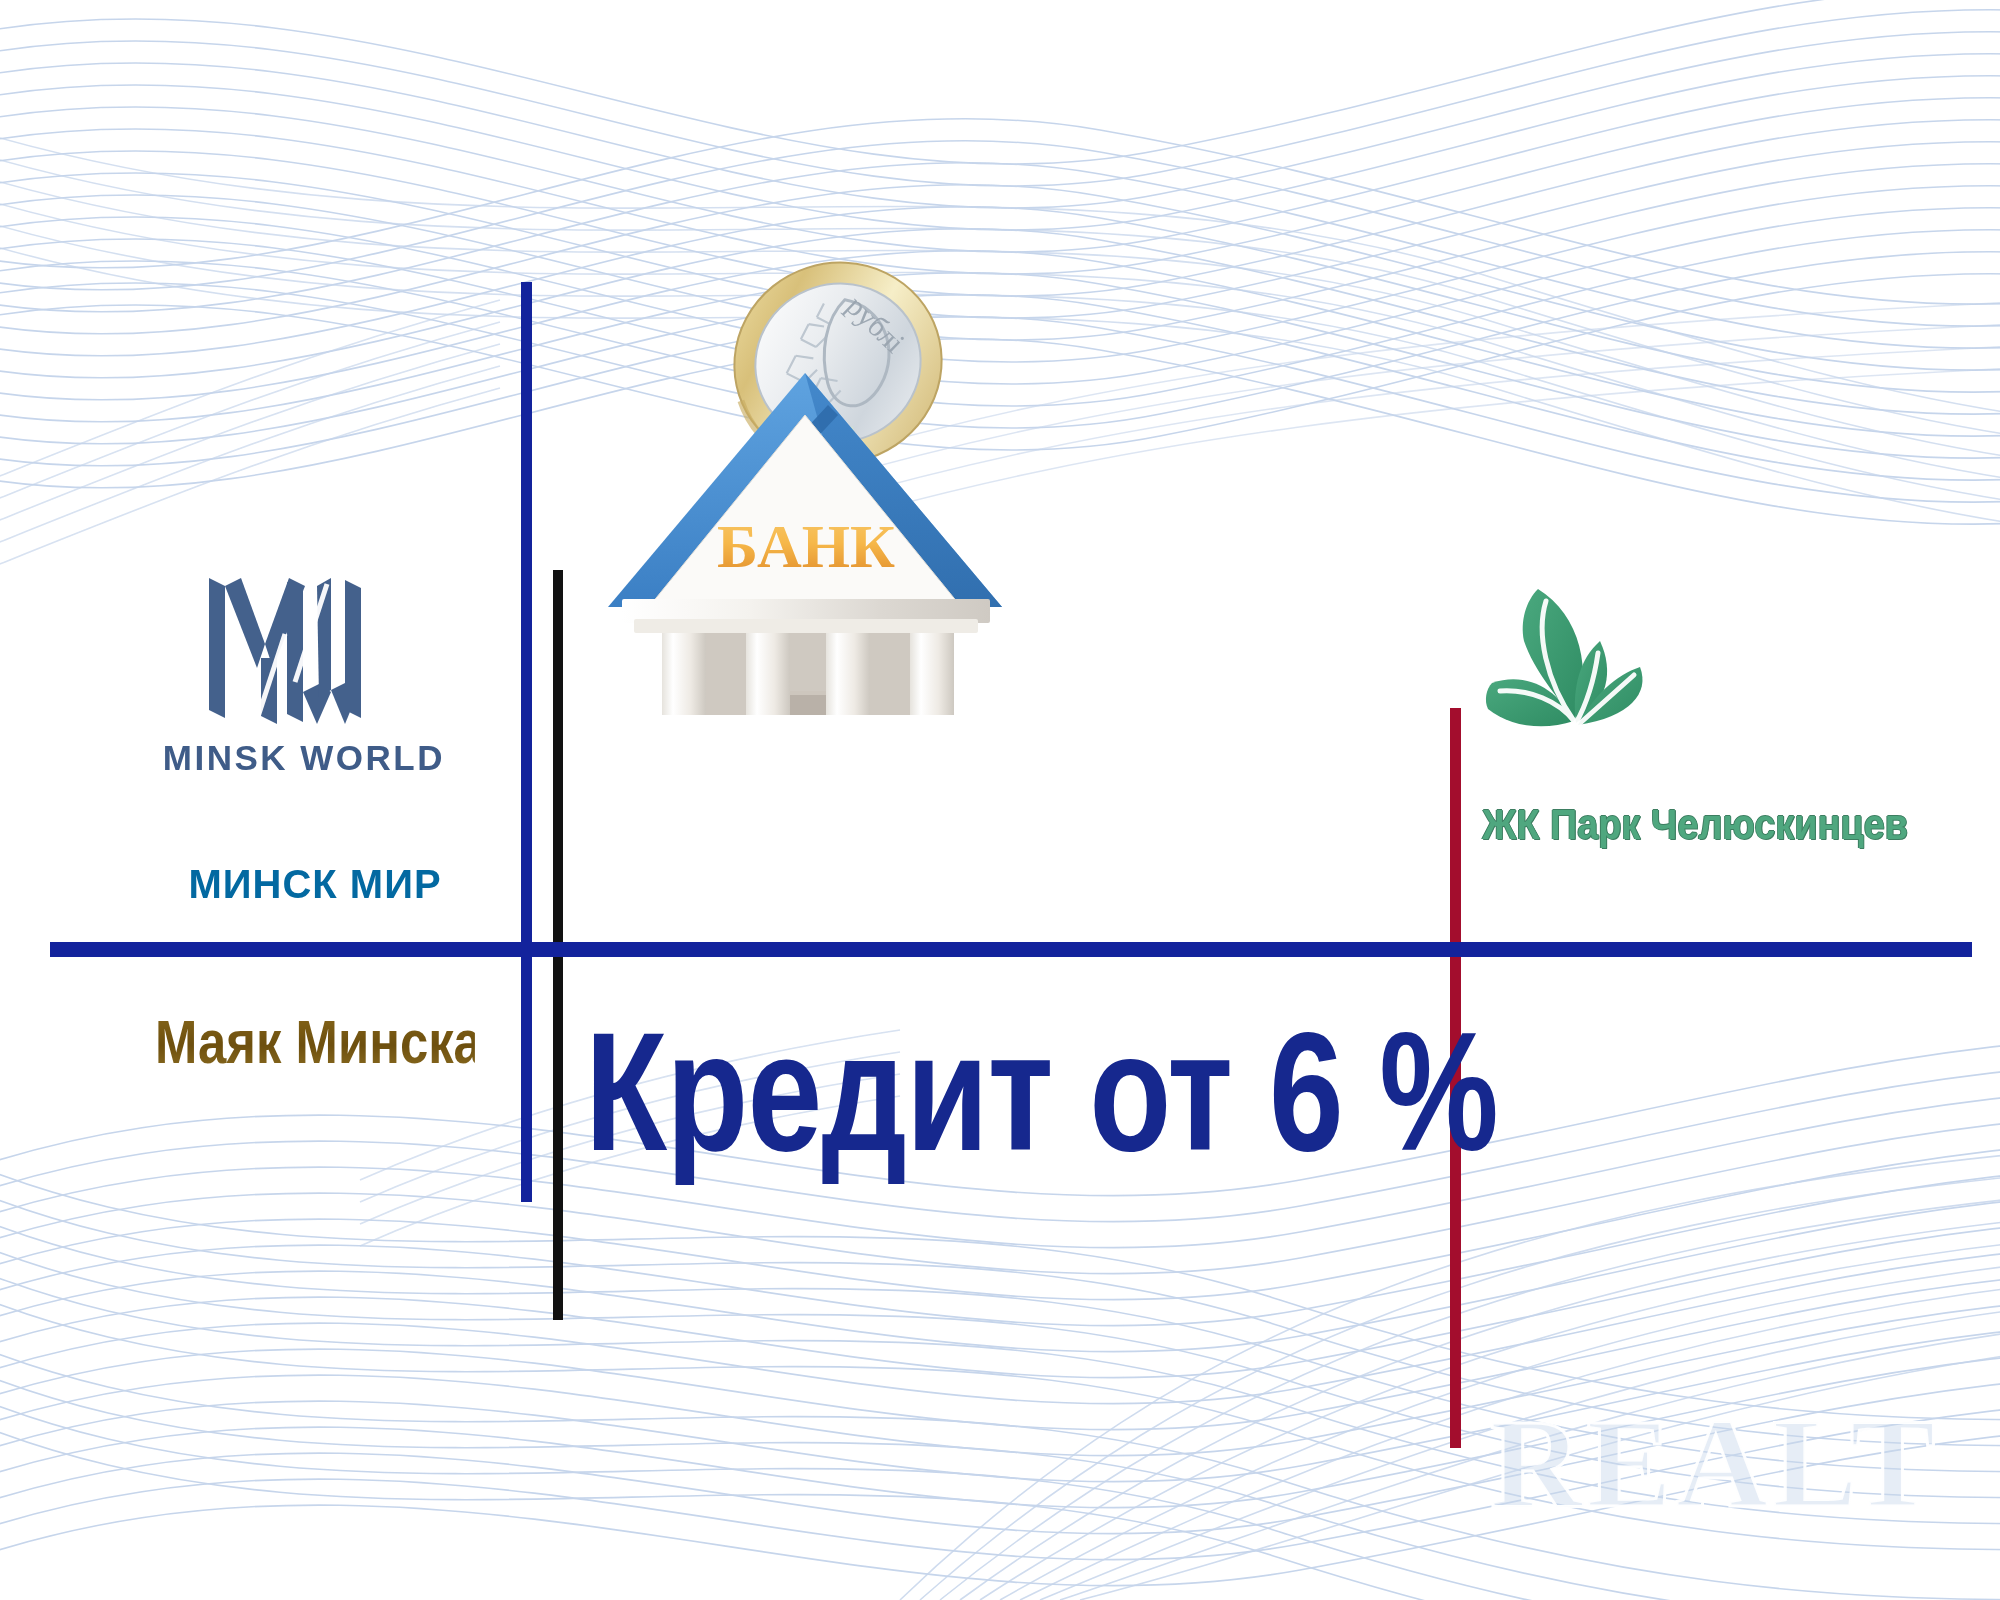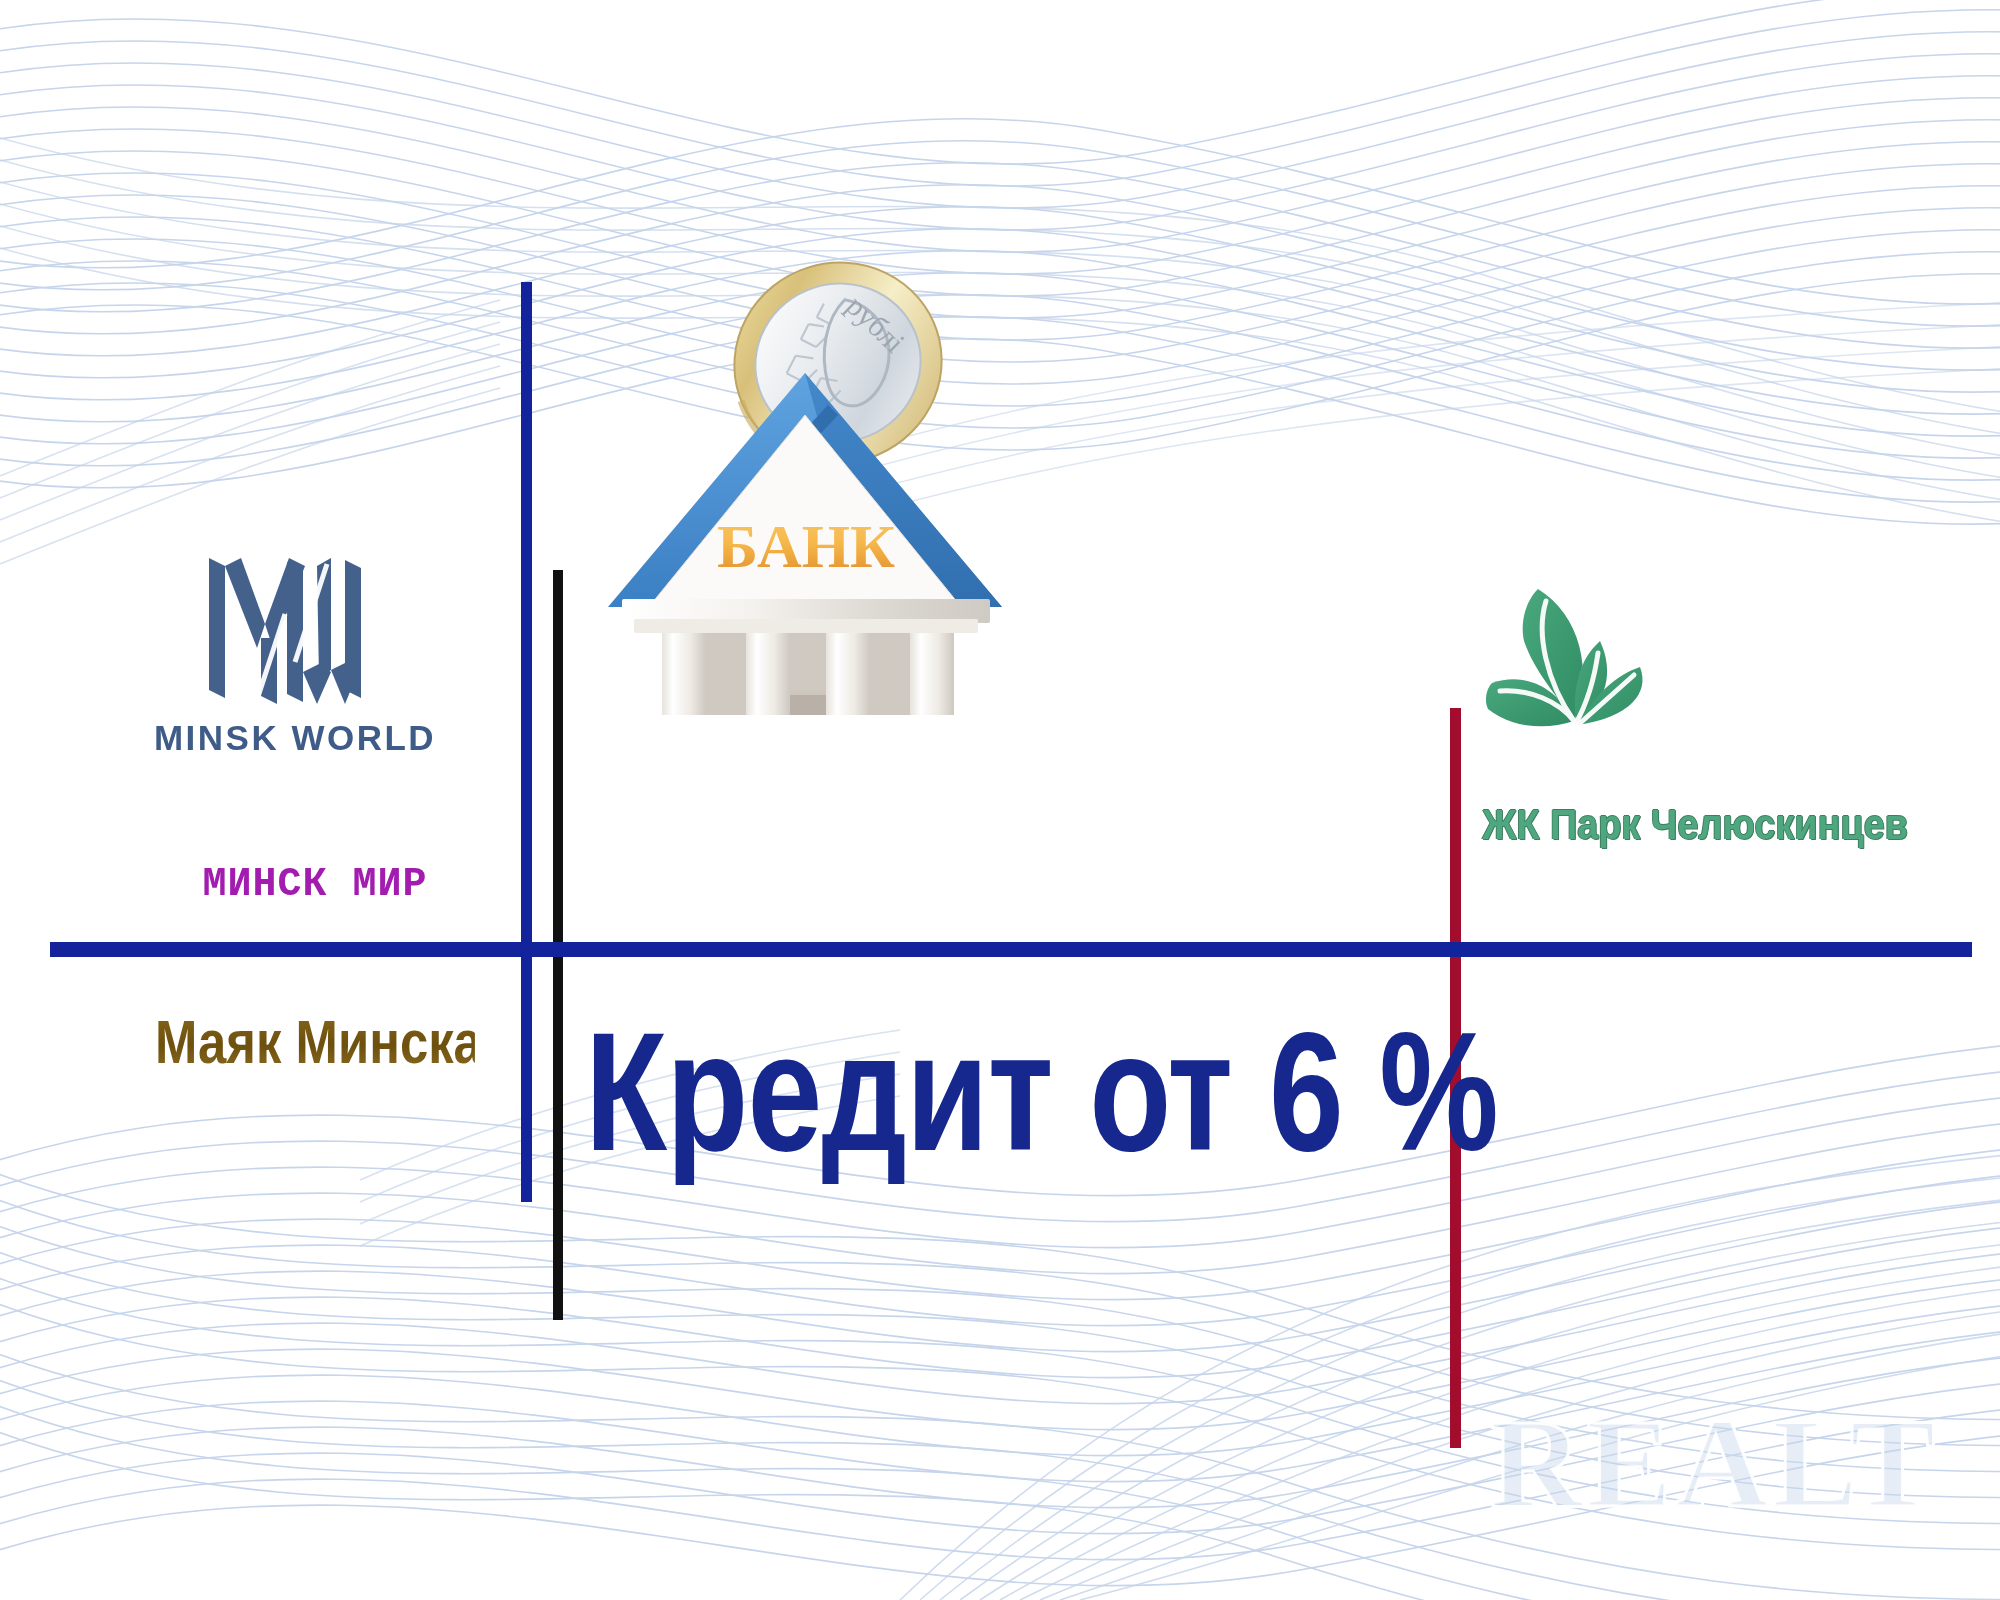--- a/index.html
+++ b/index.html
@@ -71,23 +71,23 @@
     top: 708px;
     width: 11px;
     height: 740px;
     background: #a30d2d;
   }
 
   
   .mw-block {
     position: absolute;
     left: 145px;
-    top: 552px;
+    top: 572px;
     width: 300px;
-    text-align: center;
+    text-align: right;
   }
   .mw-mark { display:block; margin: 0 auto; }
   .mw-word {
     display: block;
     margin-top: 14px;
     font-size: 35px;
     font-weight: 700;
     letter-spacing: 2.5px;
     color: #3f5c88;
     font-family: "Liberation Sans", sans-serif;
@@ -96,22 +96,22 @@
 
   .minsk-mir {
     position: absolute;
     left: 150px;
     top: 862px;
     width: 330px;
     text-align: center;
     font-size: 40px;
     font-weight: 700;
     letter-spacing: 1px;
-    color: #a21caf;
-    font-family: Liberation Mono, monospace;
+    color: #0369a1;
+    font-family: Liberation Sans, sans-serif;
     white-space: nowrap;
   }
 
   .mayak {
     position: absolute;
     left: 120px;
     top: 1006px;
     width: 390px;
     text-align: center;
     font-size: 62px;

